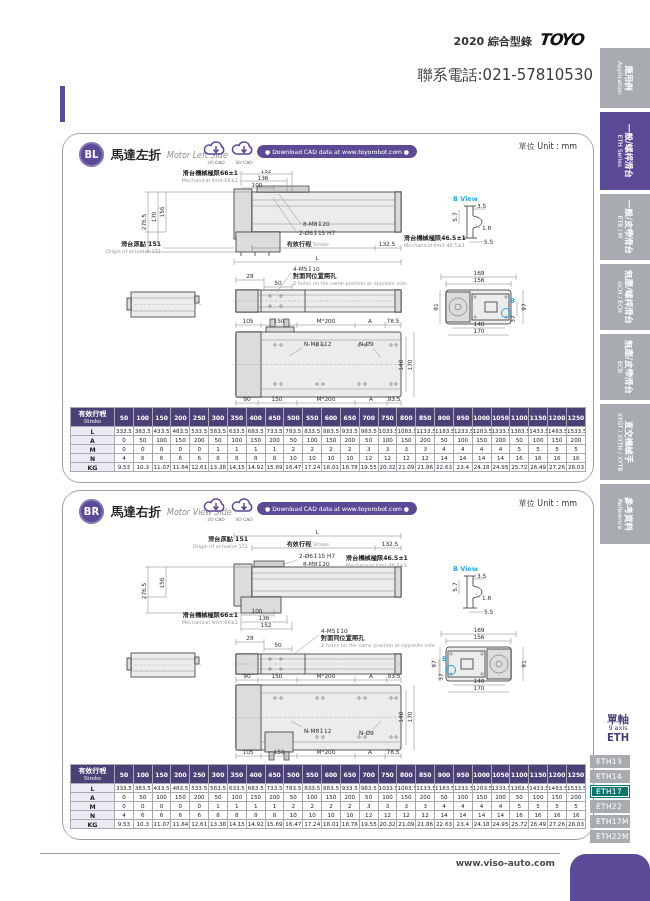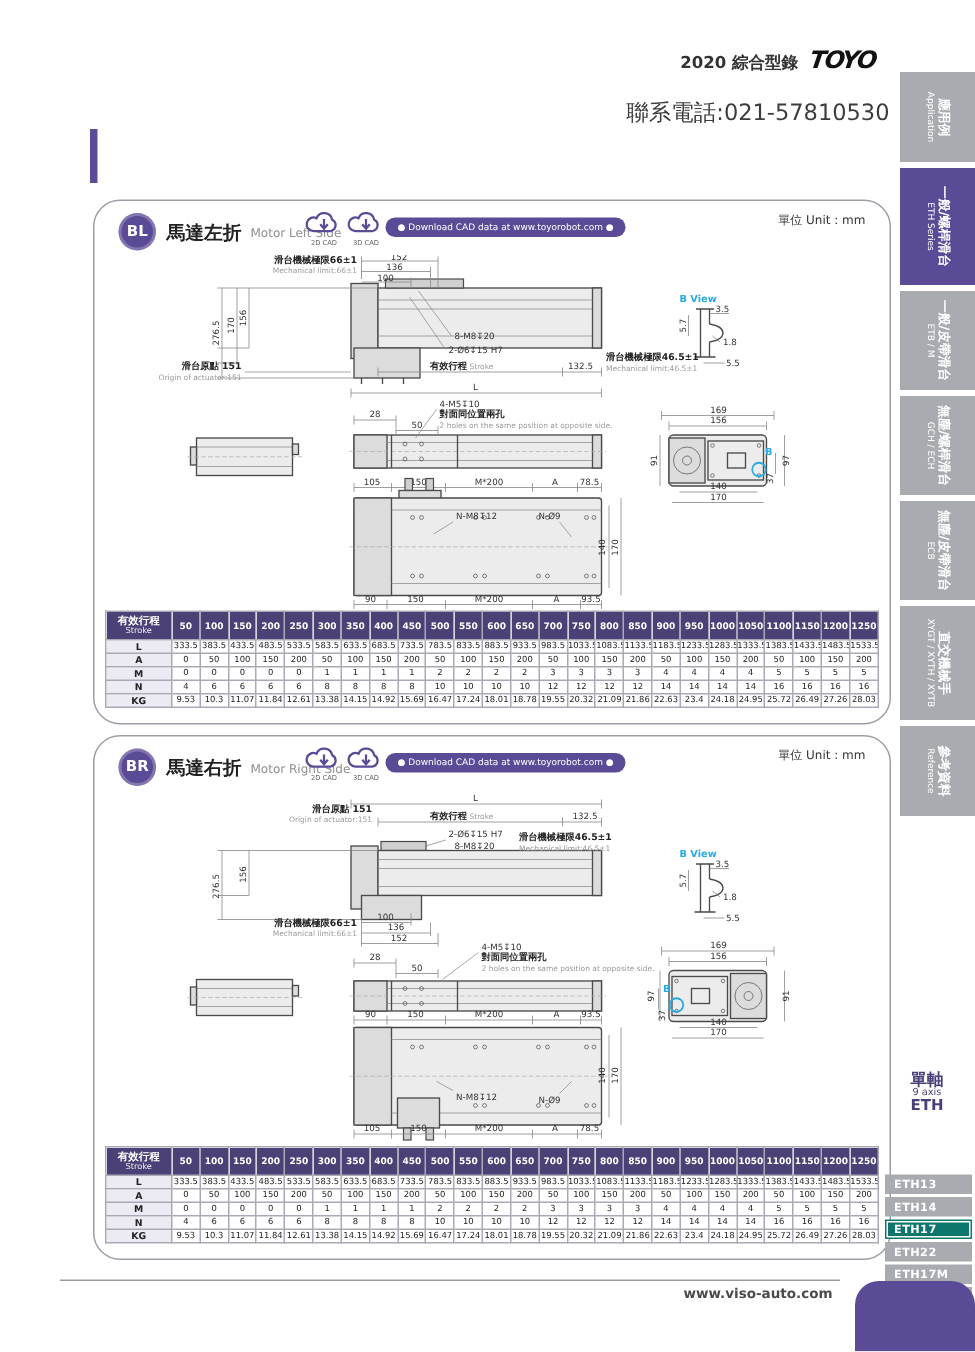--- a/index.html
+++ b/index.html
@@ -20,43 +20,43 @@
   .srot{position:absolute;top:50%;left:50%;transform:translate(-50%,-50%) rotate(90deg);
         white-space:nowrap;text-align:center;color:#fff;}
   .szh{font-size:8.5px;font-weight:bold;line-height:10px;}
   .sen{font-size:6px;line-height:7px;}
   
   .panel{position:absolute;left:62px;width:530px;height:348px;border:1.5px solid #9aa0a6;border-radius:18px;background:#fff;}
   .badge{position:absolute;left:16px;top:8px;width:25px;height:25px;border-radius:50%;background:#5b4a96;
          color:#fff;font-weight:bold;font-size:10px;display:flex;align-items:center;justify-content:center;
          box-shadow:inset 0 0 0 2px rgba(255,255,255,.25);}
   .ptitle-zh{position:absolute;left:48px;top:13px;font-size:12.5px;font-weight:bold;color:#222;}
-  .ptitle-en{position:absolute;left:104px;top:17px;font-size:8px;color:#8f8f8f;}
+  .ptitle-en{position:absolute;left:104px;top:17px;font-size:8px;color:#8f8f8f;font-style:italic;}
   .cad{position:absolute;top:6px;text-align:center;width:30px;}
   .cadlbl{font-size:4.5px;color:#666;margin-top:-2px;}
   .dl-pill{position:absolute;left:194px;top:11px;height:13px;background:#5b4a96;border-radius:7px;
            color:#fff;font-size:6px;line-height:13px;padding:0 8px;white-space:nowrap;}
   .unit{position:absolute;right:16px;top:7px;font-size:8px;color:#333;}
   .draw{position:absolute;left:2px;top:36px;}
   .tbl-wrap{position:absolute;left:7px;right:7px;top:273px;}
   
   .stbl{width:100%;border-collapse:collapse;table-layout:fixed;}
   .stbl th,.stbl td{border:1px solid #a9a9b6;text-align:center;padding:0;overflow:hidden;}
   .stbl th{background:#4c4176;color:#fff;font-size:6px;font-weight:bold;height:18px;}
   .thzh{font-size:7px;line-height:8px;}
   .then{font-size:5.5px;font-weight:normal;opacity:.9;line-height:6px;}
   .stbl td{font-size:5.6px;height:8px;color:#222;background:#fff;}
   .stbl td.lbl2{background:#eceaf3;font-weight:bold;font-size:6.2px;}
   
   .snav-head{position:absolute;left:588px;top:714px;width:60px;text-align:center;color:#4a3e78;}
   .snav-zh{font-size:11px;font-weight:bold;line-height:11px;}
   .snav-en{font-size:6.5px;line-height:7px;}
   .snav-code{font-size:10px;font-weight:bold;line-height:11px;}
-  .sitem{position:absolute;left:590px;width:58px;height:13px;background:#a8abb0;color:#fff;
-         font-size:7.5px;font-weight:bold;line-height:13px;padding-left:6px;box-sizing:border-box;letter-spacing:.3px;margin-top:28px;}
+  .sitem{position:absolute;left:590px;width:40px;height:13px;background:#a8abb0;color:#fff;
+         font-size:7.5px;font-weight:normal;line-height:13px;padding-left:6px;box-sizing:border-box;letter-spacing:.3px;}
   .sitem.active{background:#0f766e;outline:1px solid #fff;outline-offset:-2px;}
   
   .f-line{position:absolute;left:40px;top:853px;width:520px;border-top:1px solid #9a9a9a;}
   .f-url{position:absolute;top:858px;right:95px;font-size:9px;font-weight:bold;color:#4a4a4a;}
   .f-block{position:absolute;right:0;bottom:0;width:80px;height:47px;background:#5b4a96;border-radius:16px 16px 0 0;}
   
   .fill1{fill:#ececec;stroke:#4a4a4a;stroke-width:0.9;}
   .fill2{fill:#dcdcdc;stroke:#4a4a4a;stroke-width:0.9;}
   .fill3{fill:#d0d0d0;stroke:#4a4a4a;stroke-width:0.8;}
   .ol{fill:none;stroke:#4a4a4a;stroke-width:0.9;}
@@ -497,21 +497,21 @@
               <td>28.03</td>
             </tr>
           </tbody>
         </table>
       </div>
   </section>
 
   <section class="panel" style="top:490px;">
     <div class="badge">BR</div>
     <div class="ptitle-zh">馬達右折</div>
-    <div class="ptitle-en">Motor Right Side</div>
+    <div class="ptitle-en">Motor View Side</div>
     <div class="cad" style="left:138px;">
       <svg width="26" height="18" viewBox="0 0 26 18">
           <path d="M6,14 a4.5,4.5 0 1 1 2,-8.5 a5.5,5.5 0 0 1 10.5,1 a4,4 0 0 1 -1,7.5 z" fill="#fff" stroke="#5b4a96" stroke-width="1.5"></path>
           <path d="M13,6 v6 M10.5,9.5 L13,12.5 L15.5,9.5" stroke="#5b4a96" stroke-width="1.5" fill="none"></path>
         </svg>
       <div class="cadlbl">2D CAD</div>
     </div>
     <div class="cad" style="left:166px;">
       <svg width="26" height="18" viewBox="0 0 26 18">
           <path d="M6,14 a4.5,4.5 0 1 1 2,-8.5 a5.5,5.5 0 0 1 10.5,1 a4,4 0 0 1 -1,7.5 z" fill="#fff" stroke="#5b4a96" stroke-width="1.5"></path>

